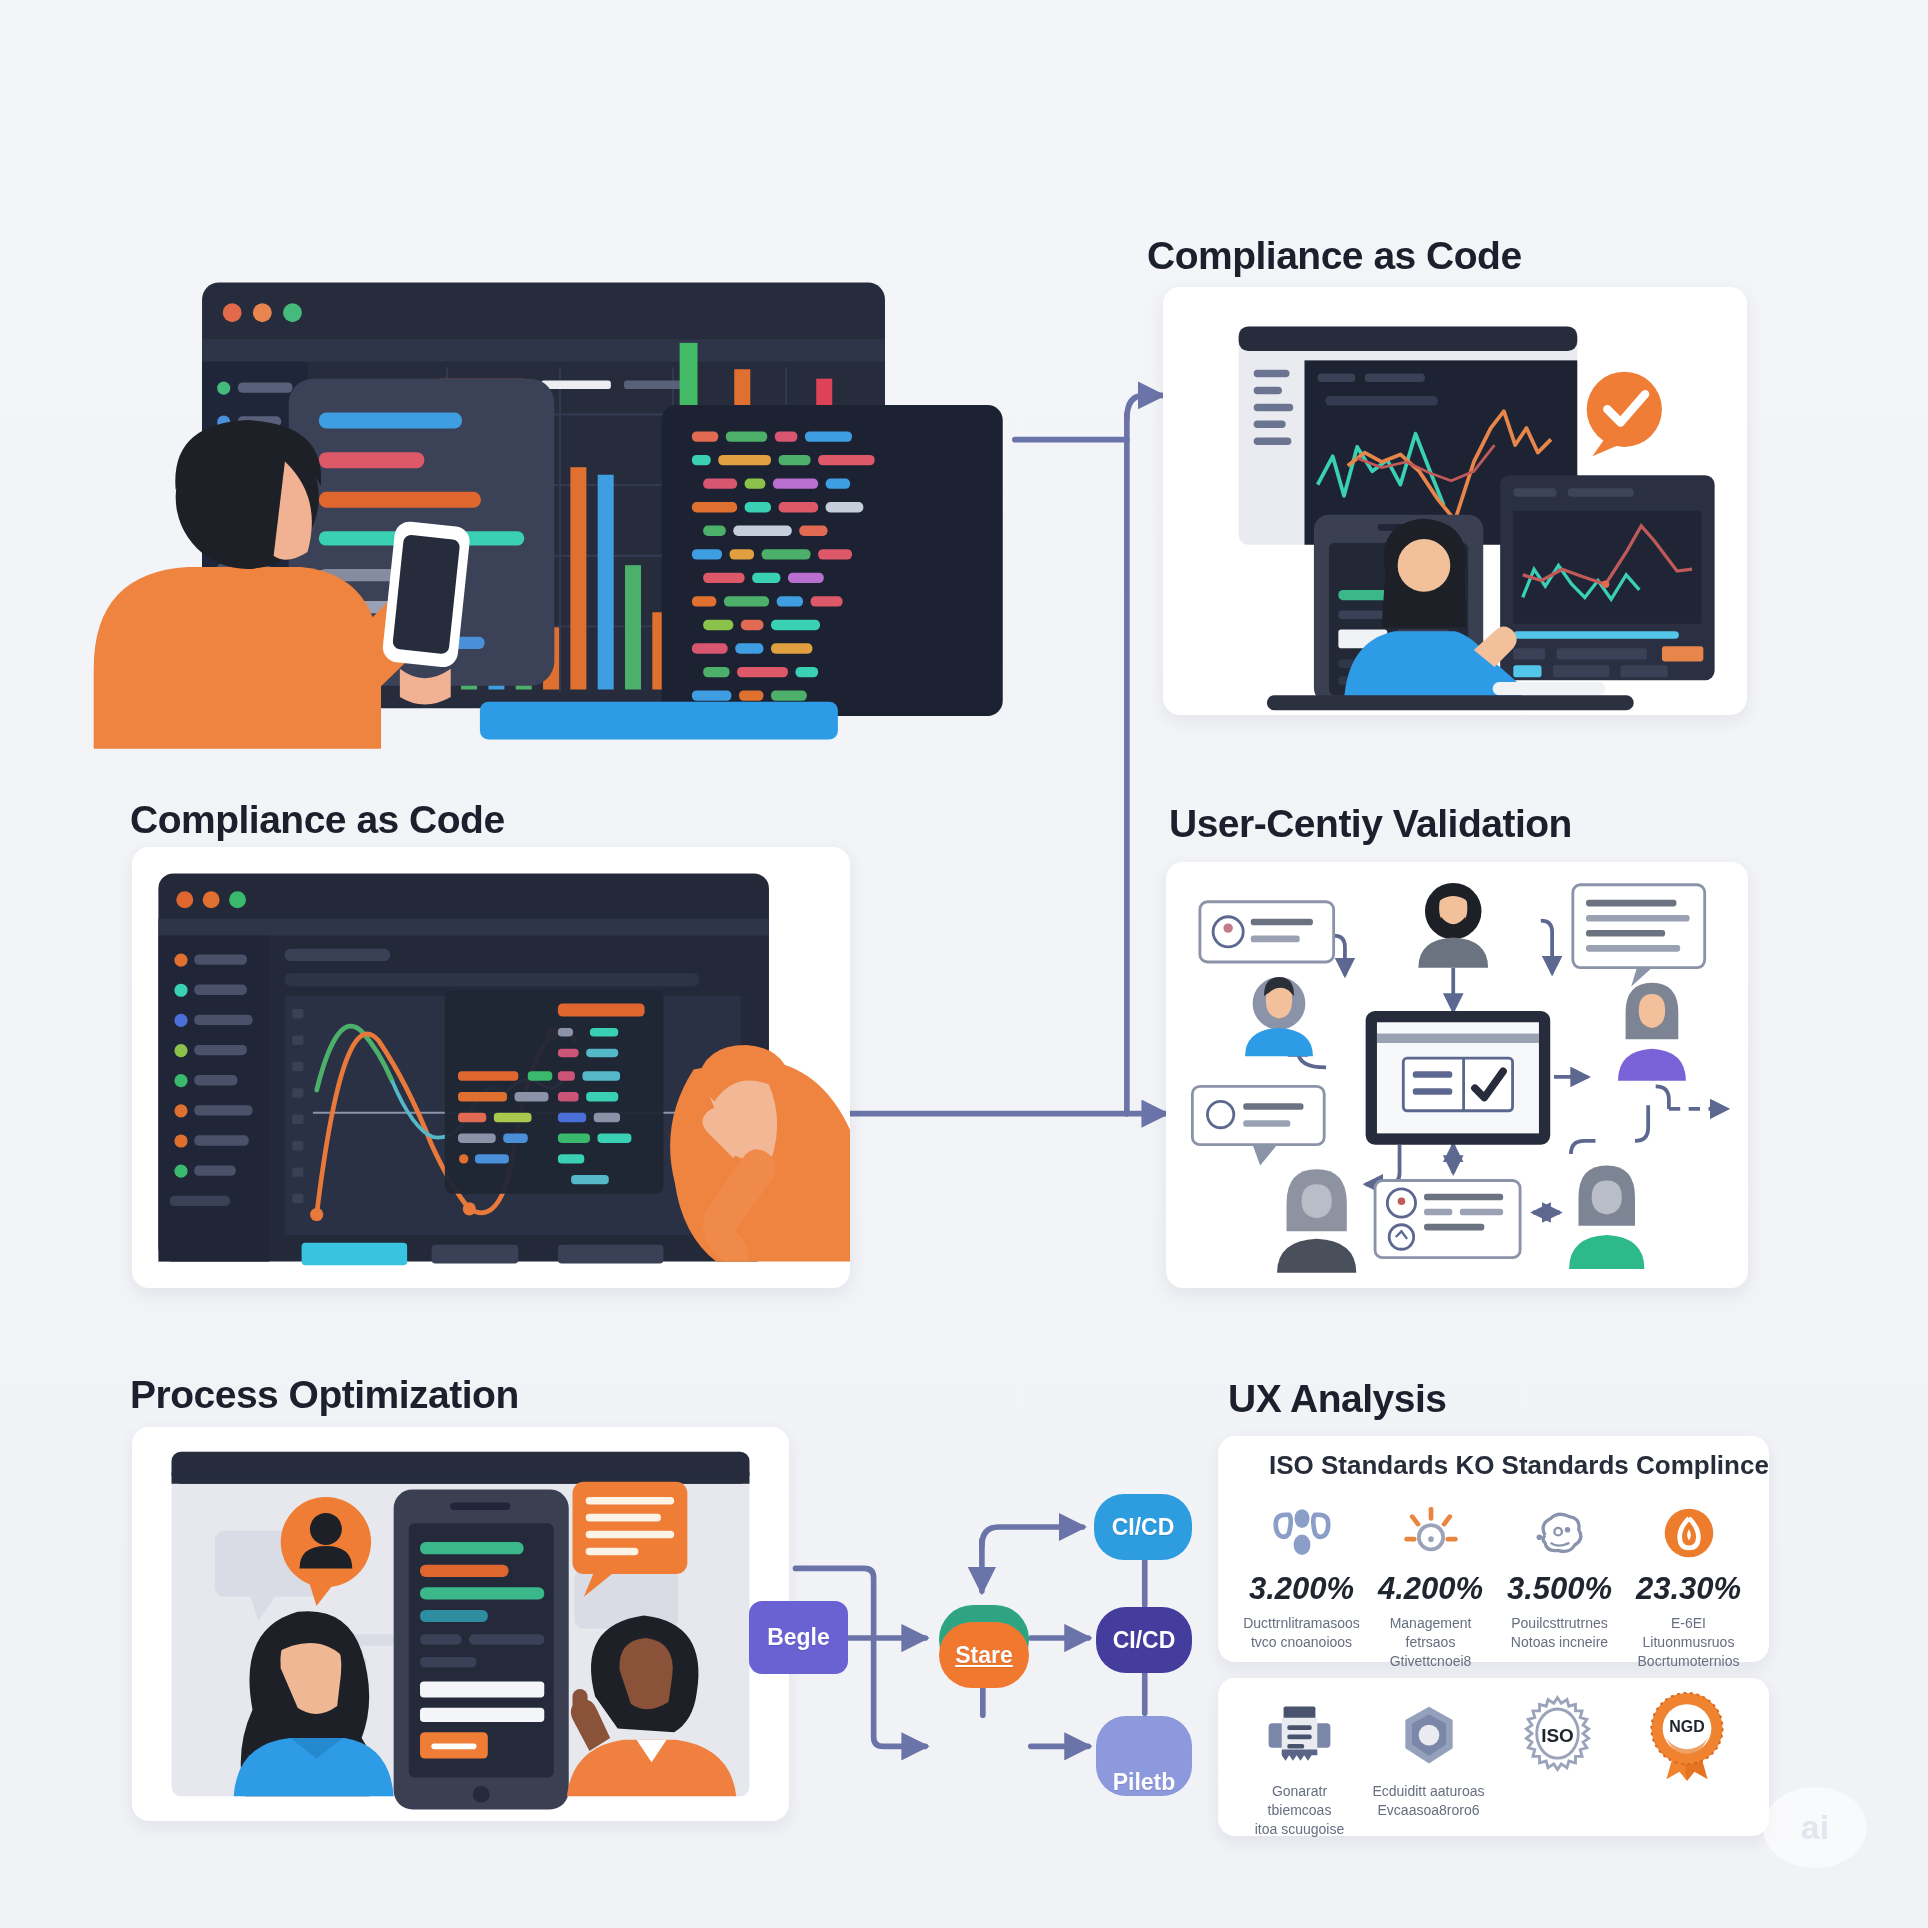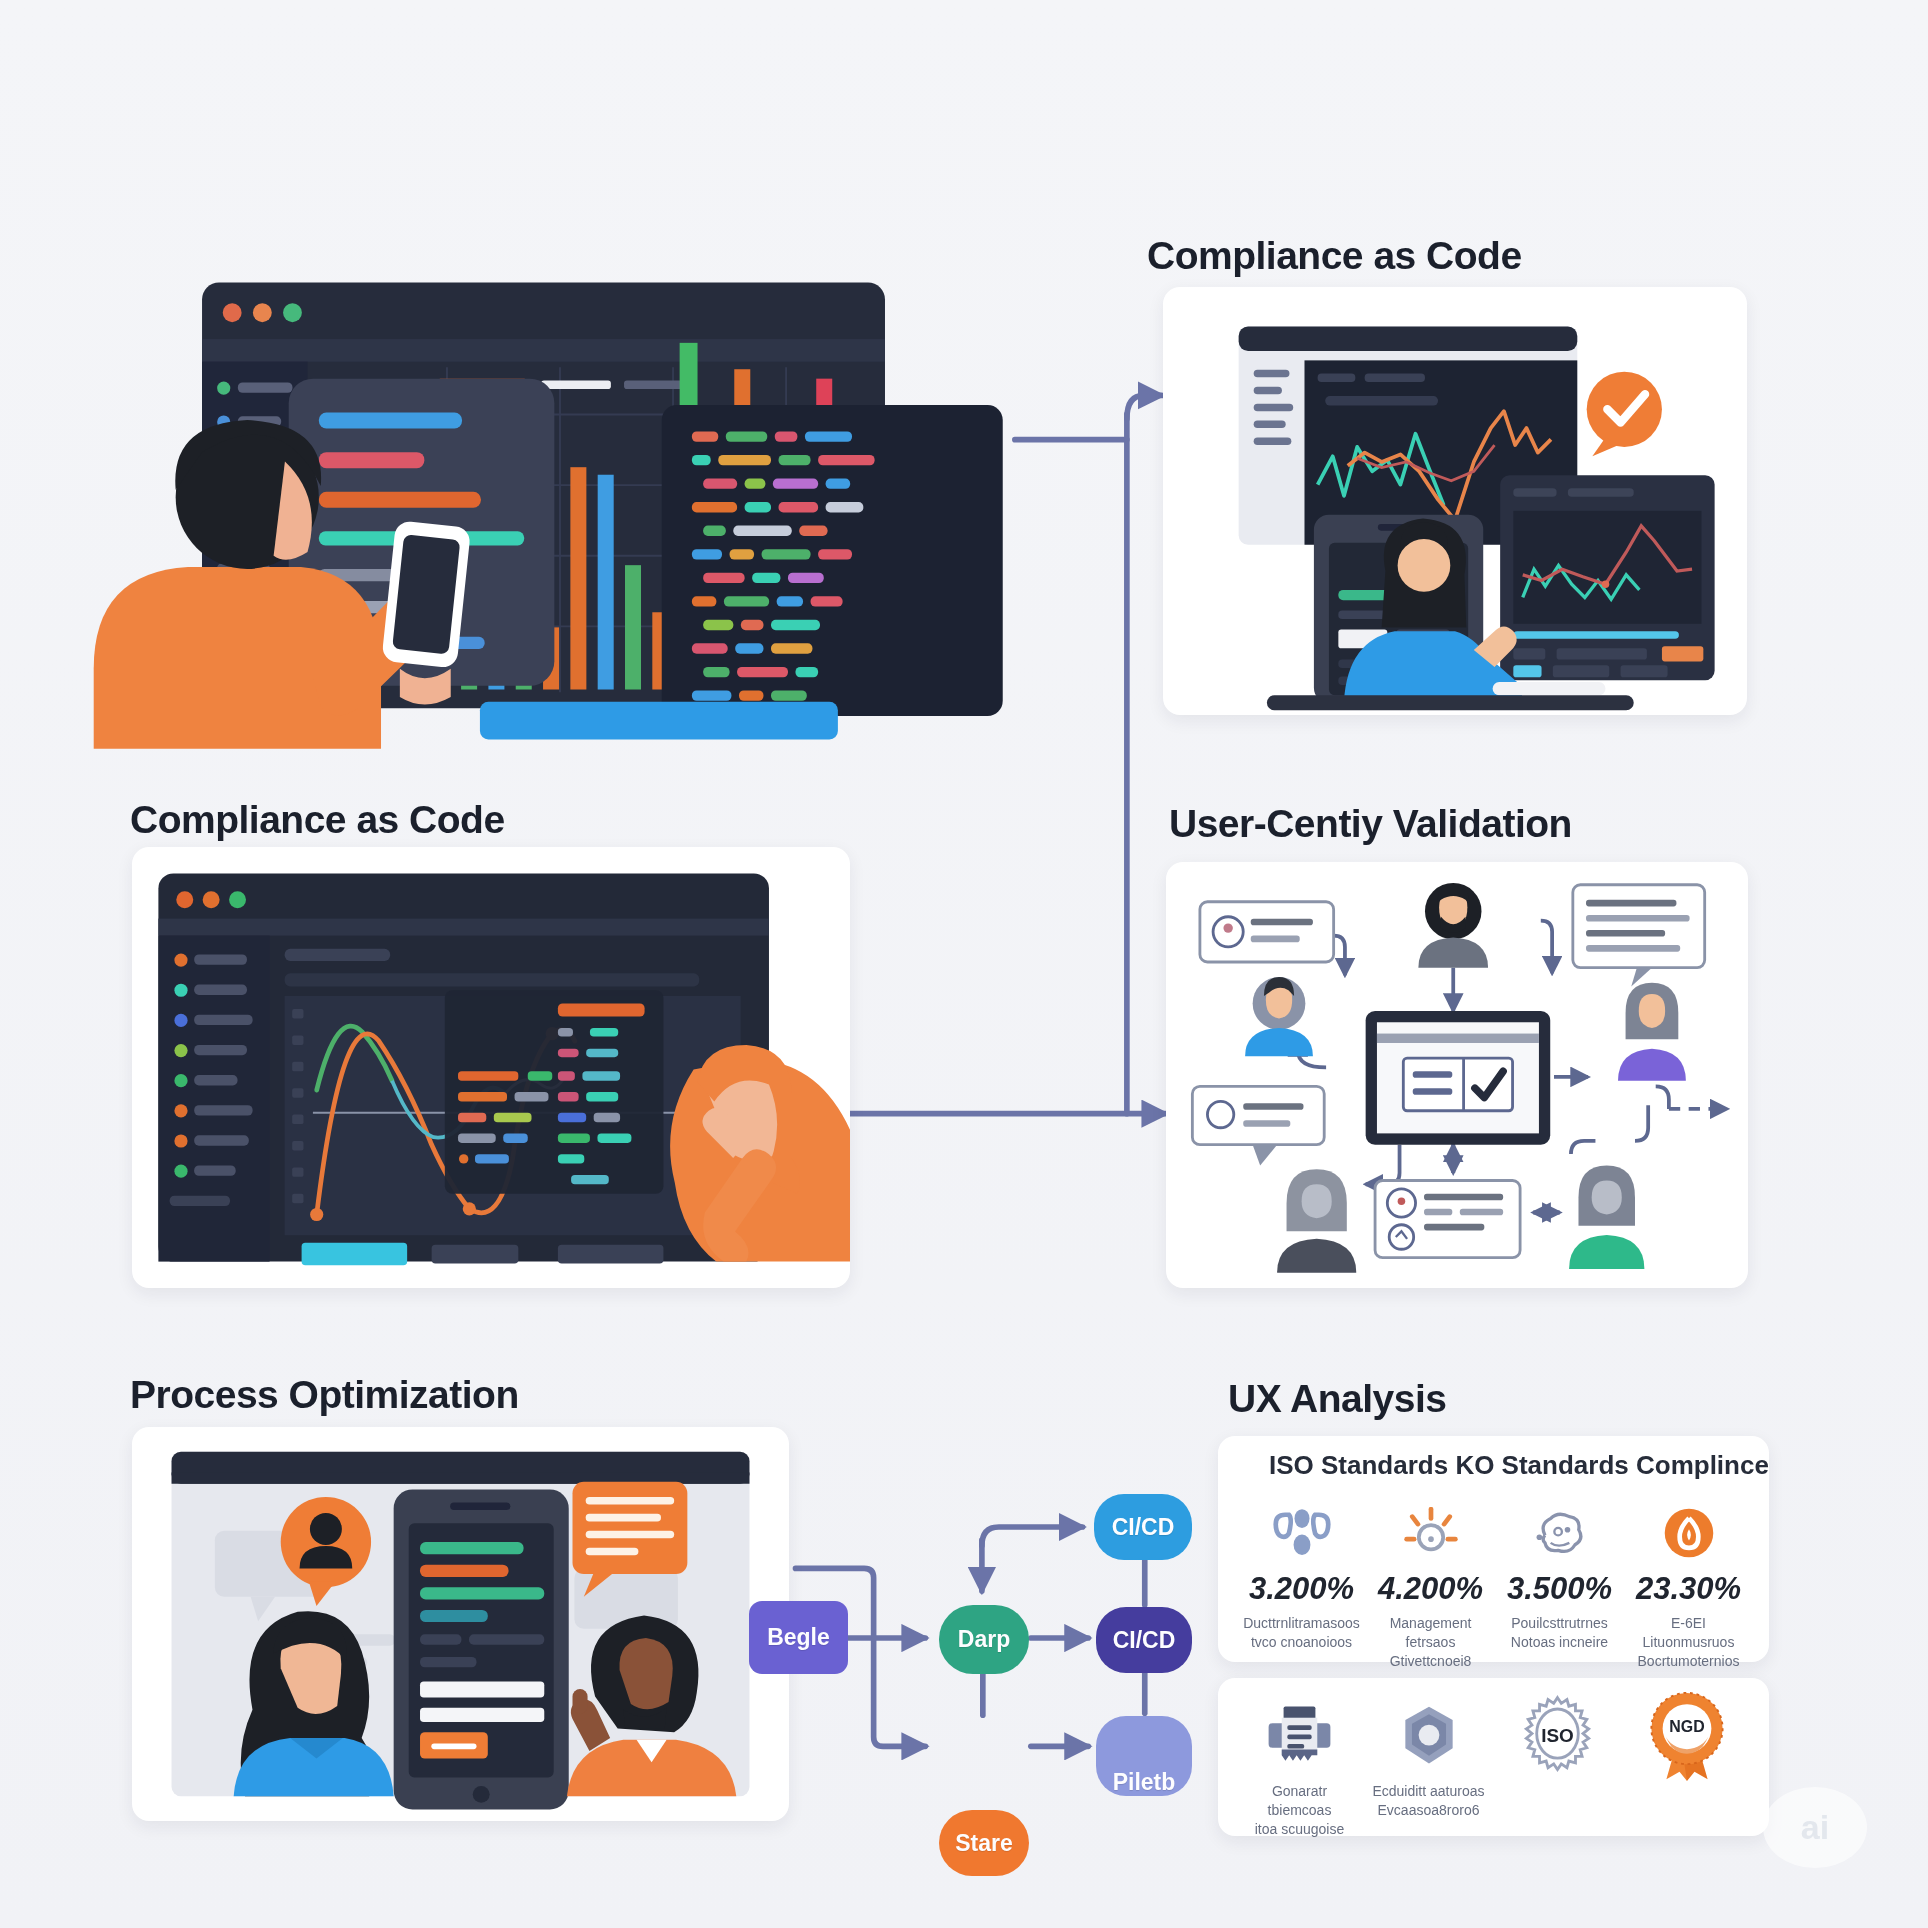--- a/index.html
+++ b/index.html
@@ -527,21 +527,21 @@
       </g>
     </svg>
   </div>
 
   <div class="node" style="left:749px;top:1601px;width:99px;height:73px;background:#6A61D2;border-radius:13px;">
     <span>Begle</span>
   </div>
   <div class="node" style="left:939px;top:1605px;width:90px;height:69px;background:#2EA483;border-radius:34px;">
     <span>Darp</span>
   </div>
-  <div class="node" style="left:939px;top:1810px;width:90px;height:66px;background:#F0782F;border-radius:33px;">
+  <div class="node" style="left:939px;top:1622px;width:90px;height:66px;background:#F0782F;border-radius:33px;text-decoration:underline;">
     <span>Stare</span>
   </div>
   <div class="node" style="left:1094px;top:1494px;width:98px;height:66px;background:#2D9DE0;border-radius:30px;">
     <span>CI/CD</span>
   </div>
   <div class="node" style="left:1096px;top:1607px;width:96px;height:66px;background:#453D9E;border-radius:30px;">
     <span>CI/CD</span>
   </div>
   <div class="node" style="left:1096px;top:1716px;width:96px;height:80px;background:#8D99DD;border-radius:30px;align-items:flex-end;">
     <span>Piletb</span>

